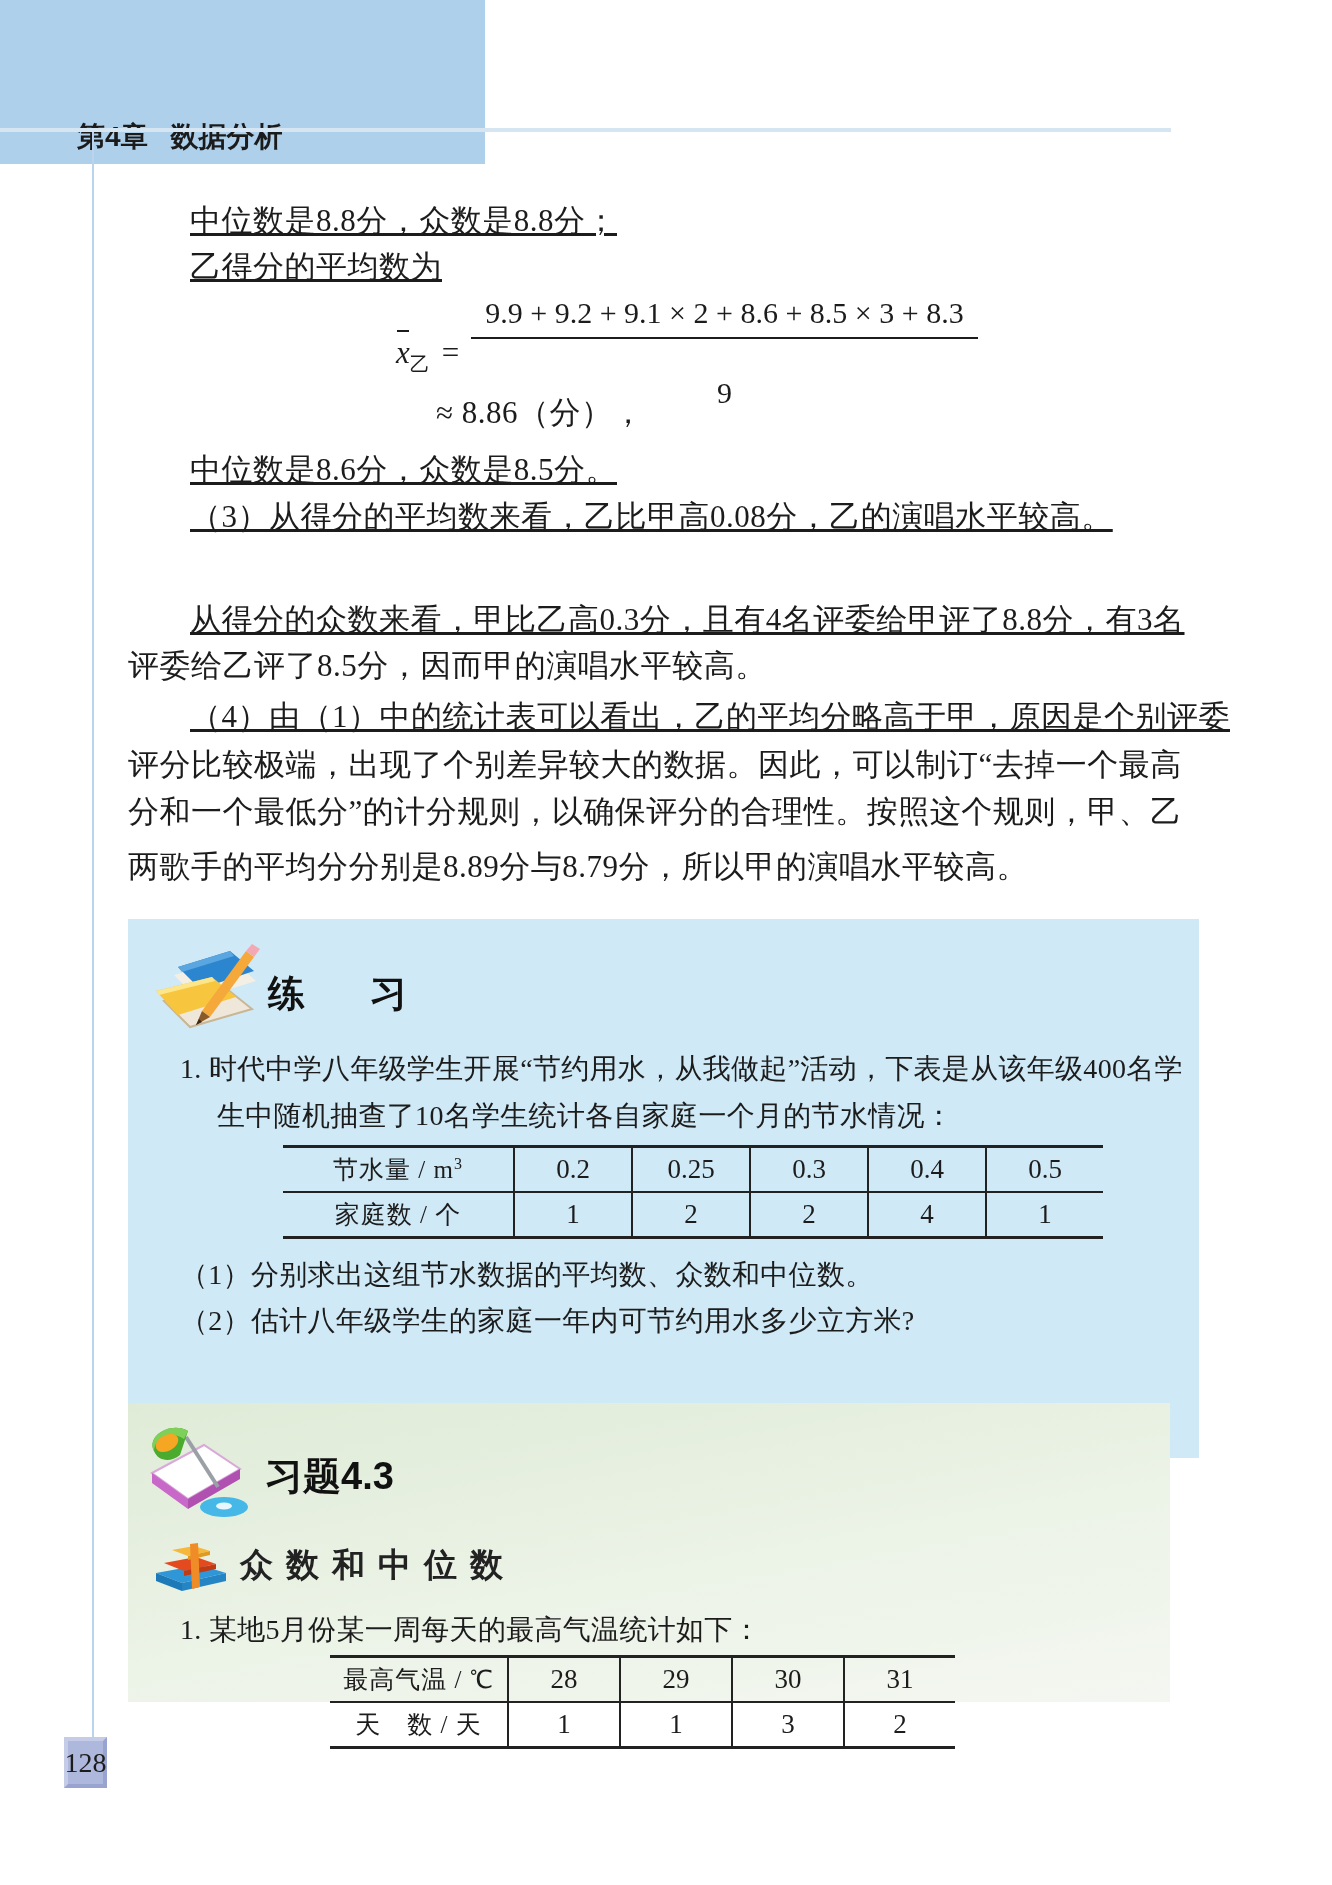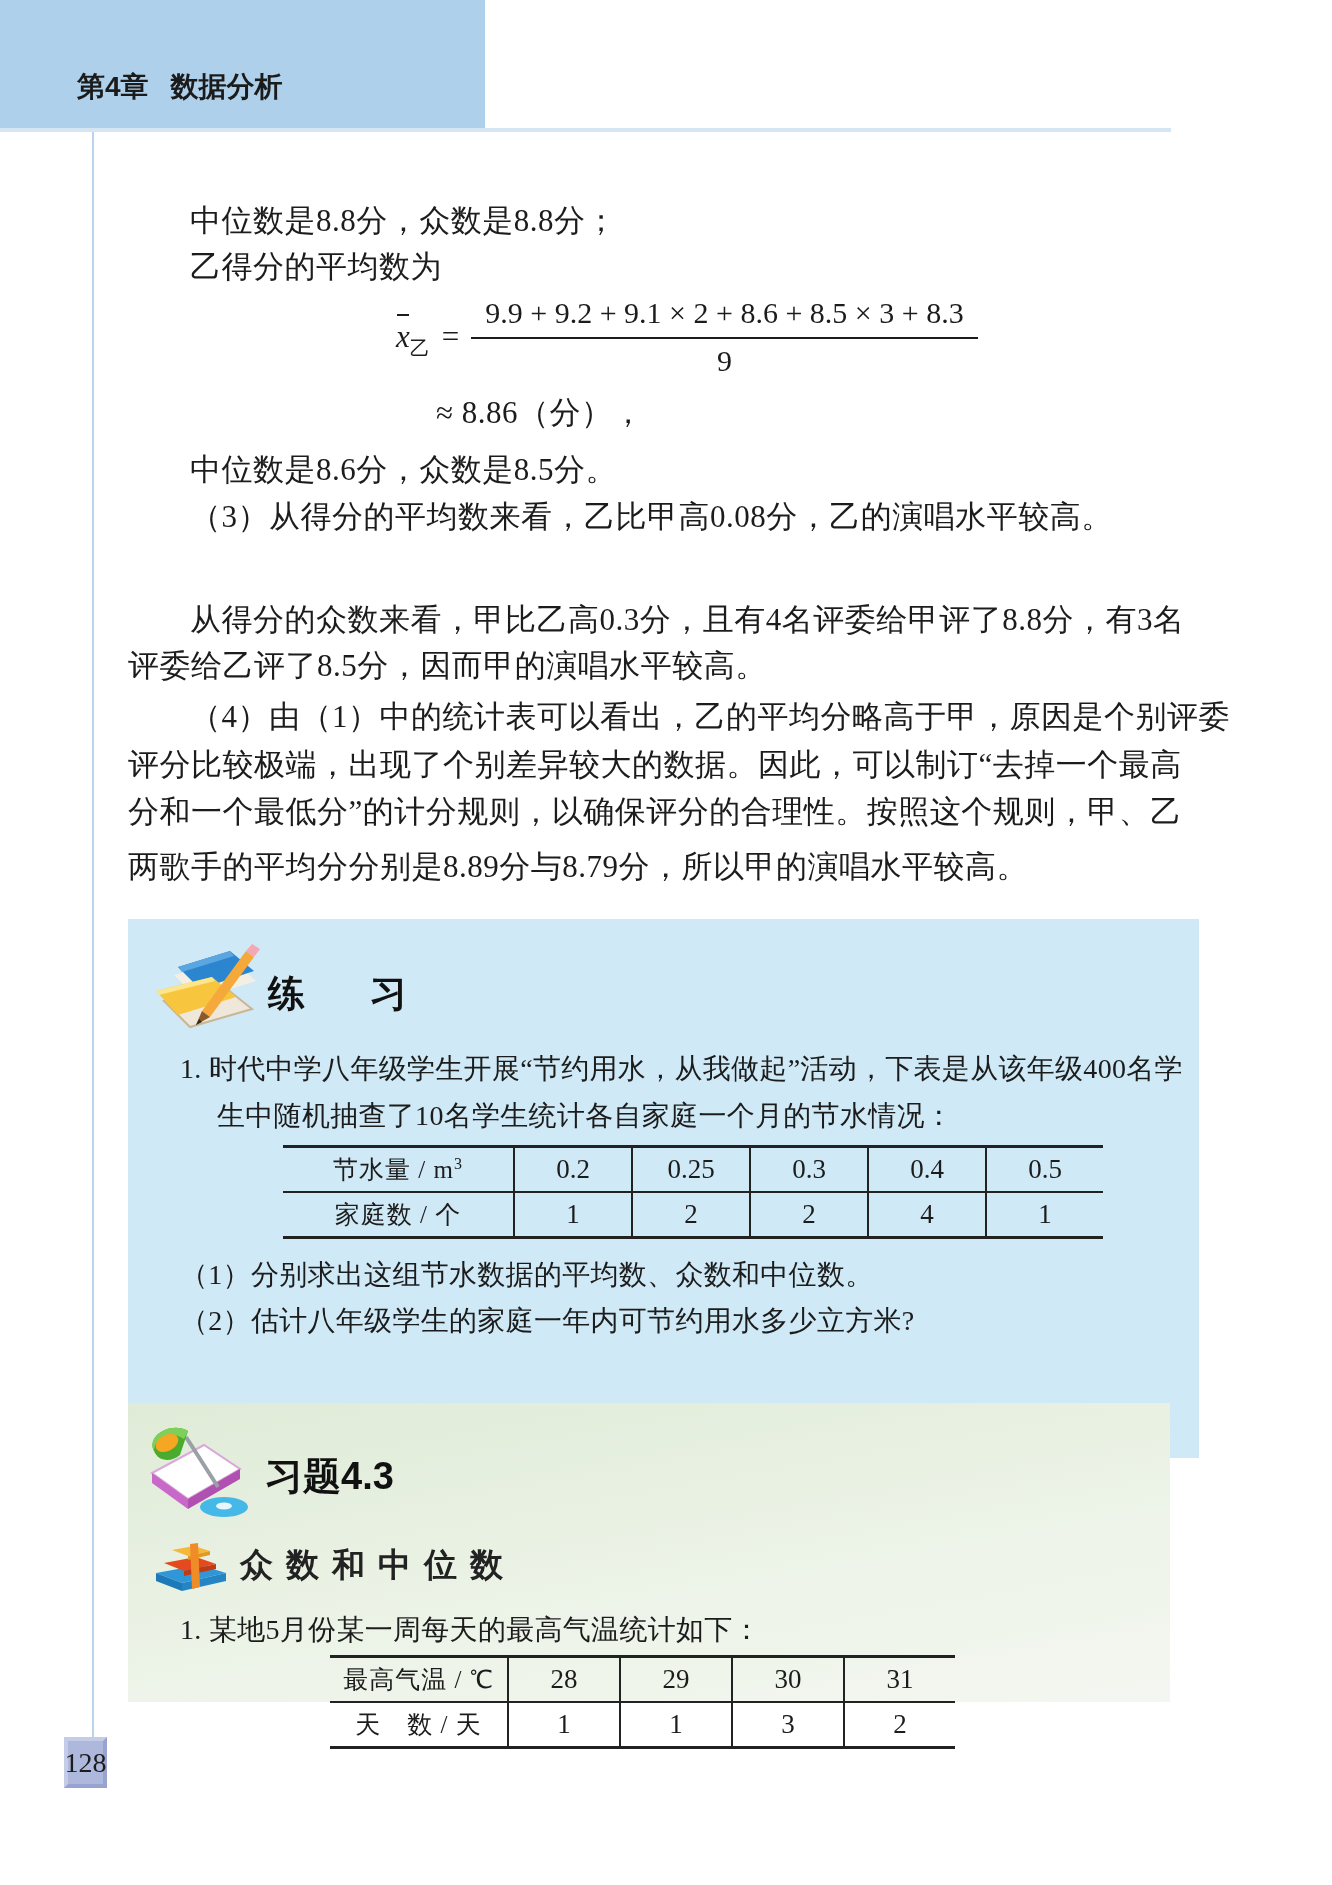--- a/index.html
+++ b/index.html
@@ -1,38 +1,38 @@
 <!DOCTYPE html>
 <html><head>
 <meta charset="utf-8">
 <style>
   html,body{margin:0;padding:0;background:#ffffff;}
   .page{position:relative;width:1332px;height:1885px;background:#ffffff;
         font-family:"Liberation Serif",serif;color:#1c1c1c;overflow:hidden;}
 
   
-  .header-bar{position:absolute;left:0;top:0;width:485px;height:128px;background:#aed0ea;
+  .header-bar{position:absolute;left:0;top:0;width:485px;height:164px;background:#aed0ea;
               box-sizing:border-box;display:flex;align-items:flex-end;gap:22px;
-              padding:0 0 22px 77px;font-family:"Liberation Sans",sans-serif;
+              padding:0 0 8px 77px;font-family:"Liberation Sans",sans-serif;
               font-weight:700;font-size:28px;color:#1b1b1b;}
   .header-underline{position:absolute;left:0;top:128px;width:1171px;height:4px;background:#d6e5f2;}
   .left-rule{position:absolute;left:92px;top:132px;width:2px;height:1605px;background:#b9d4ec;}
 
   
   .bodyline{position:absolute;left:128px;font-size:31px;letter-spacing:.5px;white-space:nowrap;}
-  .indent{padding-left:62px;}
+  .indent{padding-left:62px;text-decoration:underline;}
 
   
   .formula{position:absolute;left:396px;top:296px;display:flex;align-items:center;
            gap:12px;font-size:31px;}
   .fvar{font-style:italic;position:relative;padding-top:6px;}
   .fvar .xbar{position:relative;display:inline-block;}
   .fvar .xbar::before{content:"";position:absolute;left:1px;right:1px;top:-5px;height:2.5px;background:#1c1c1c;}
   .fvar sub{font-style:normal;font-size:20px;vertical-align:-8px;}
-  .frac{display:inline-flex;flex-direction:column;align-items:center;font-size:30px;}
+  .frac{display:inline-flex;flex-direction:column;align-items:center;font-size:30px;gap:32px;}
   .frac .num{padding:0 14px 7px;border-bottom:2.5px solid #1c1c1c;white-space:nowrap;}
   .frac .den{padding-top:5px;}
 
   
   .practice-box{position:absolute;left:128px;top:919px;width:1042px;height:539px;background:#cfe9f6;padding-left:29px;}
   .practice-heading{position:absolute;left:140px;top:50px;font-family:"Liberation Sans",sans-serif;
                     font-weight:700;font-size:37px;letter-spacing:14px;color:#111;}
   .boxline{position:absolute;font-size:28px;letter-spacing:.3px;white-space:nowrap;}
 
   

